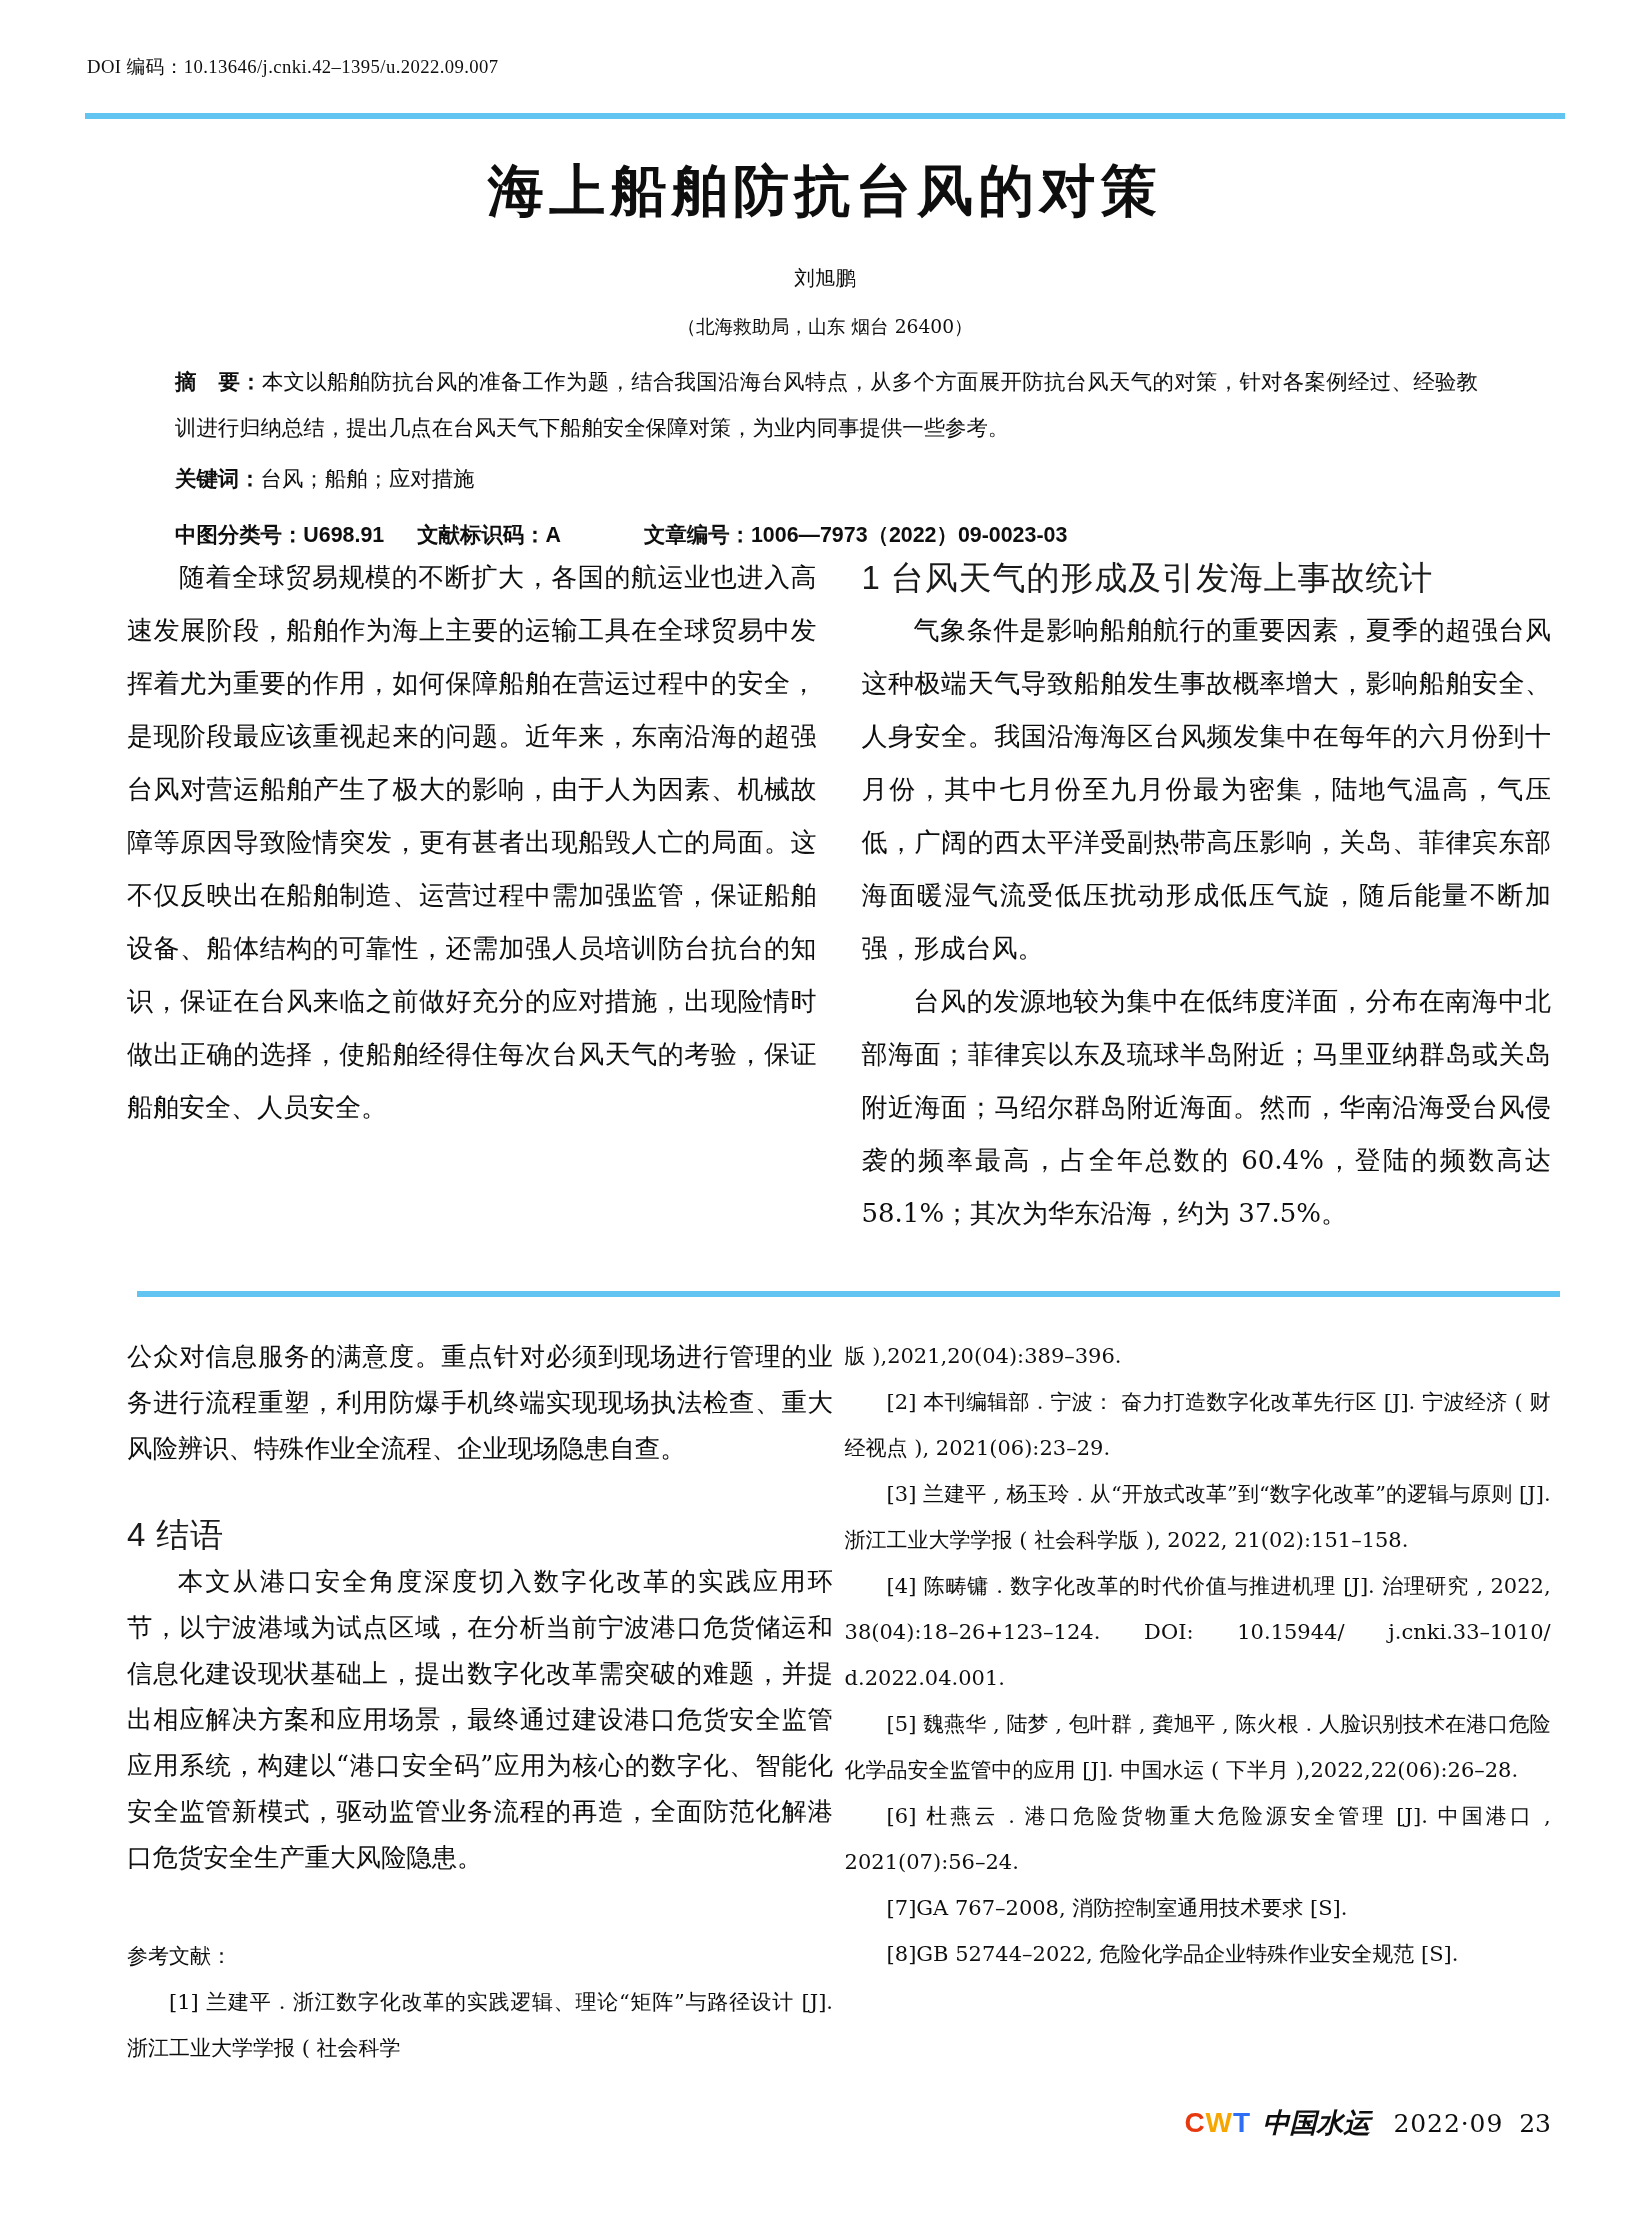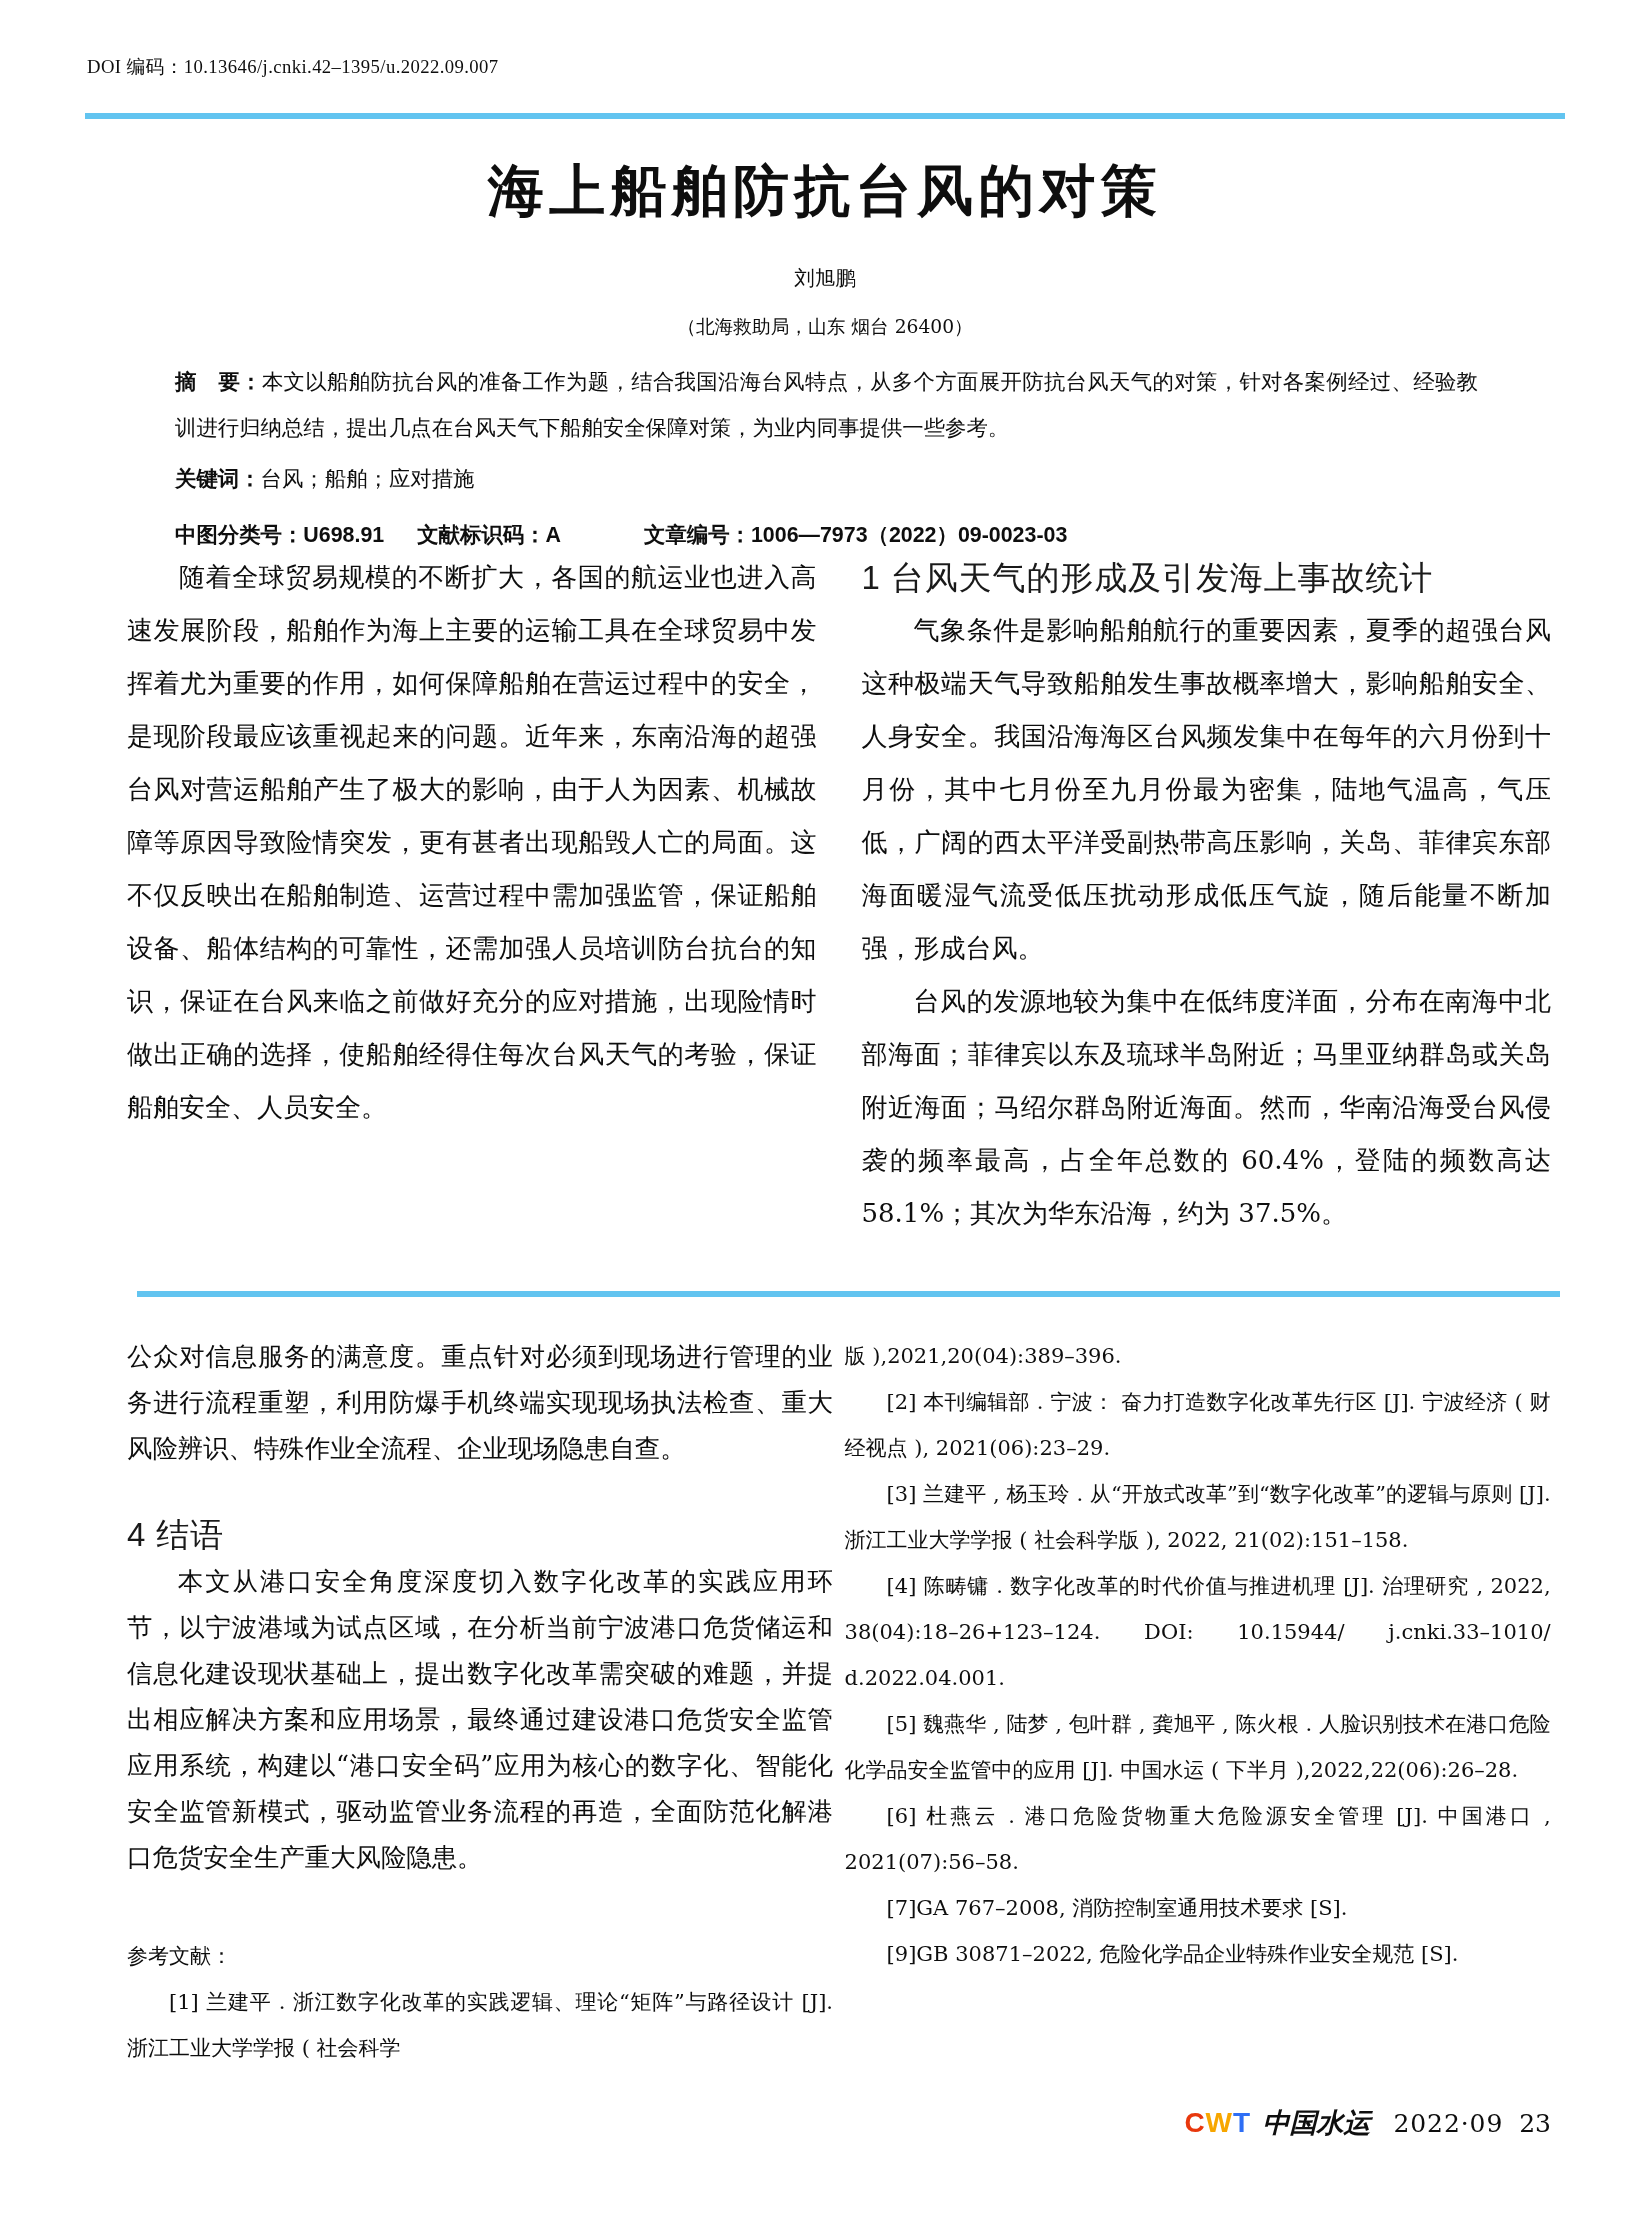--- a/index.html
+++ b/index.html
@@ -147,23 +147,23 @@
       <p class="bodytext-b indent">本文从港口安全角度深度切入数字化改革的实践应用环节，以宁波港域为试点区域，在分析当前宁波港口危货储运和信息化建设现状基础上，提出数字化改革需突破的难题，并提出相应解决方案和应用场景，最终通过建设港口危货安全监管应用系统，构建以“港口安全码”应用为核心的数字化、智能化安全监管新模式，驱动监管业务流程的再造，全面防范化解港口危货安全生产重大风险隐患。</p>
       <p class="reflabel kai">参考文献：</p>
       <p class="ref">[1] 兰建平 . 浙江数字化改革的实践逻辑、理论“矩阵”与路径设计 [J]. 浙江工业大学学报 ( 社会科学</p>
     </div>
     <div class="col">
       <p class="ref cont">版 ),2021,20(04):389–396.</p>
       <p class="ref">[2] 本刊编辑部 . 宁波： 奋力打造数字化改革先行区 [J]. 宁波经济 ( 财经视点 ), 2021(06):23–29.</p>
       <p class="ref">[3] 兰建平 , 杨玉玲 . 从“开放式改革”到“数字化改革”的逻辑与原则 [J]. 浙江工业大学学报 ( 社会科学版 ), 2022, 21(02):151–158.</p>
       <p class="ref">[4] 陈畴镛 . 数字化改革的时代价值与推进机理 [J]. 治理研究 , 2022, 38(04):18–26+123–124. DOI: 10.15944/ j.cnki.33–1010/ d.2022.04.001.</p>
       <p class="ref">[5] 魏燕华 , 陆梦 , 包叶群 , 龚旭平 , 陈火根 . 人脸识别技术在港口危险化学品安全监管中的应用 [J]. 中国水运 ( 下半月 ),2022,22(06):26–28.</p>
-      <p class="ref">[6] 杜燕云 . 港口危险货物重大危险源安全管理 [J]. 中国港口 , 2021(07):56–58.</p>
+      <p class="ref">[6] 杜燕云 . 港口危险货物重大危险源安全管理 [J]. 中国港口 , 2021(07):56–24.</p>
       <p class="ref">[7]GA 767–2008, 消防控制室通用技术要求 [S].</p>
-      <p class="ref">[9]GB 30871–2022, 危险化学品企业特殊作业安全规范 [S].</p>
+      <p class="ref">[8]GB 52744–2022, 危险化学品企业特殊作业安全规范 [S].</p>
     </div>
   </div>
 
   <div class="footer">
     <span class="logo"><span class="c">C</span><span class="w">W</span><span class="t">T</span></span>
     <span class="jname">中国水运</span>
     <span class="issue">2022·09</span>
     <span class="pageno">23</span>
   </div>
 

